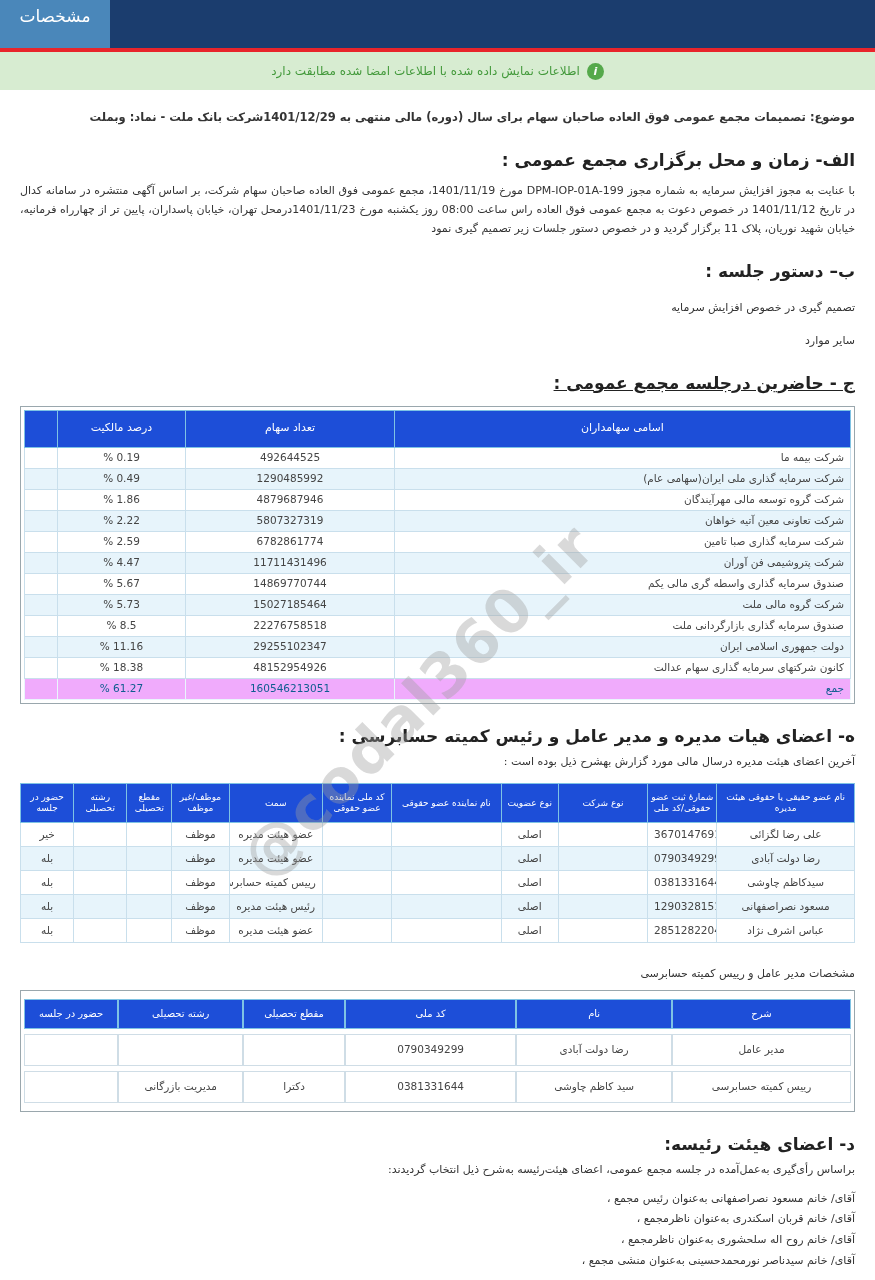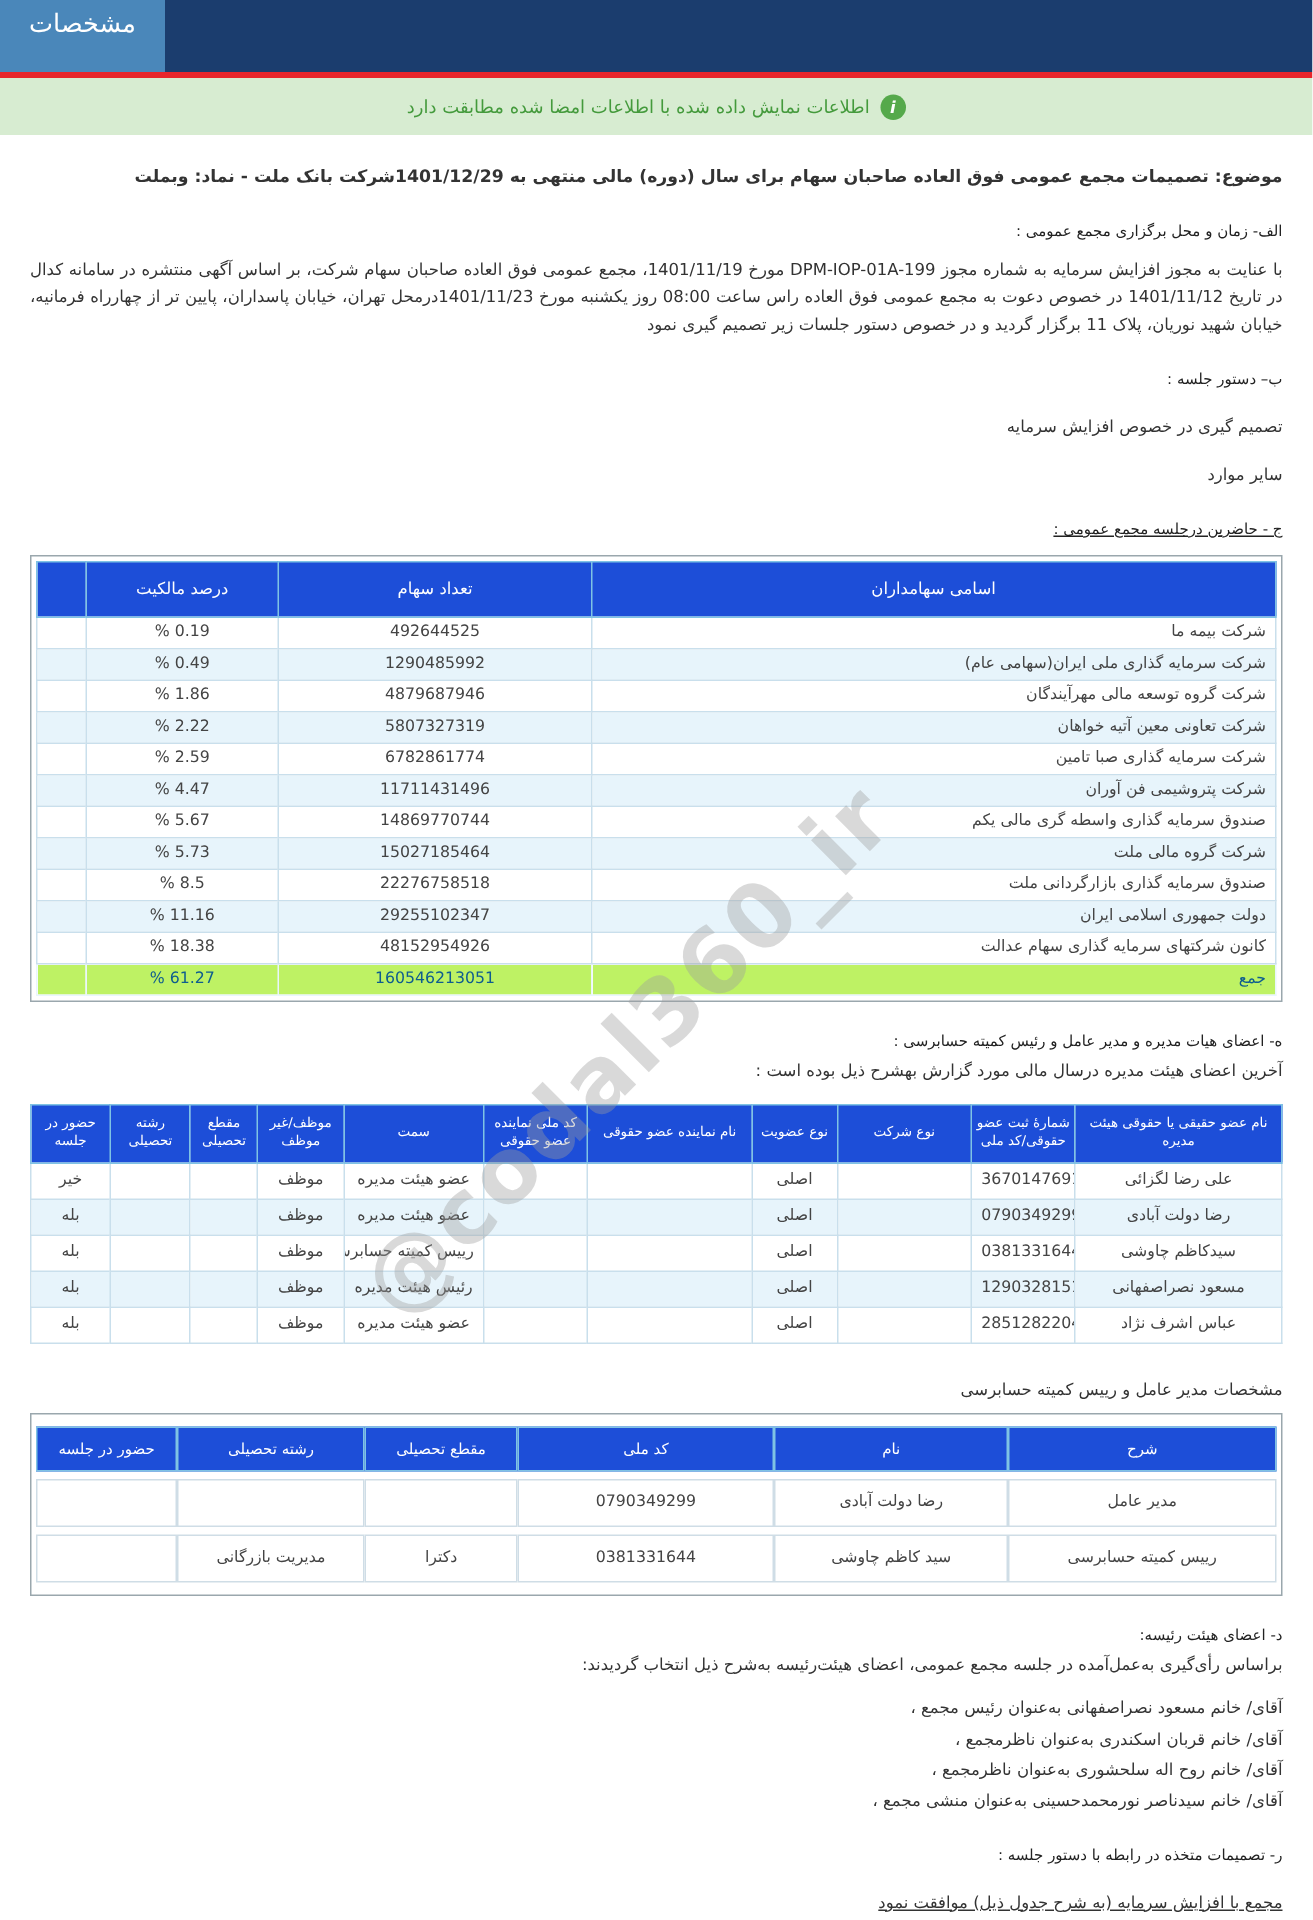--- a/index.html
+++ b/index.html
@@ -7,38 +7,38 @@
   
   .topbar{display:flex;height:48px;}
   .topbar .navy{flex:1;background:#1b3d6e;}
   .topbar .tab{width:110px;background:#4a87ba;color:#fff;font-size:17px;text-align:center;padding-top:6px;box-sizing:border-box;cursor:pointer;}
   .redline{height:4px;background:#e8252b;}
   .infobar{background:#d7ecd1;height:38px;display:flex;align-items:center;justify-content:center;gap:7px;color:#449a3c;font-size:12px;}
   .info-icon{width:17px;height:17px;border-radius:50%;background:#55a94b;color:#fff;display:inline-flex;align-items:center;justify-content:center;font-size:11px;font-weight:bold;font-style:italic;flex:0 0 auto;}
   
   .content{position:relative;padding:18px 20px 40px;font-size:11px;line-height:1.7;}
   .subject{font-weight:bold;font-size:11.5px;margin:0 0 18px;}
-  h3.sec{font-size:10px;font-weight:normal;color:#222;margin:18px 0 8px;}
+  h3.sec{font-size:17px;font-weight:bold;color:#222;margin:18px 0 8px;}
   h3.sec.u{text-decoration:underline;}
   .para{margin:4px 0;text-align:justify;}
   .agenda-item{margin:14px 0;}
   .watermark{position:absolute;top:726px;left:252px;transform:rotate(-45deg);transform-origin:0 50%;font-size:60px;letter-spacing:2px;color:#9e9e9e;opacity:.38;z-index:10;pointer-events:none;direction:ltr;white-space:nowrap;font-weight:bold;}
   
   .frame{border:1px solid #9aa7ad;padding:3px;margin:6px 0 4px;background:#fff;}
   table.tbl{width:100%;border-collapse:collapse;font-size:10.5px;color:#444;table-layout:fixed;}
   .tbl th{background:#1d4ed8;color:#fff;font-weight:normal;border:1px solid #7fc3e4;padding:2px 4px;}
   .tbl td{border:1px solid #c9dfec;padding:1px 6px;background:#fff;overflow:hidden;white-space:nowrap;text-overflow:clip;}
   .num{direction:ltr;text-align:center;}
   
   .attendees th{height:32px;font-size:11px;}
   .attendees td{height:18px;}
   .attendees td.name{text-align:right;}
   .attendees .h-name{width:56%}.attendees .h-shares{width:25%}.attendees .h-pct{width:15%}.attendees .h-empty{width:3%}
   .attendees tr.alt td{background:#e7f4fb;}
-  .attendees tr.total td{background:#bef264;color:#0e5d8f;border-color:#e9f6fc;}
+  .attendees tr.total td{background:#f0abfc;color:#0e5d8f;border-color:#e9f6fc;}
   
   .board th{font-size:9px;height:36px;line-height:1.25;padding:1px 2px;}
   .board td{height:21px;text-align:center;margin-top:16px;}
   .board tr.alt td{background:#e7f4fb;}
   .board th:nth-child(1){width:16.5%}.board th:nth-child(2){width:8%}.board th:nth-child(3){width:10.5%}
   .board th:nth-child(4){width:6.5%}.board th:nth-child(5){width:13%}.board th:nth-child(6){width:8%}
   .board th:nth-child(7){width:11%}.board th:nth-child(8){width:6.5%}.board th:nth-child(9){width:5%}
   .board th:nth-child(10){width:6%}.board th:nth-child(11){width:6%}
   
   table.ceo{border-collapse:separate;border-spacing:0 5px;}

